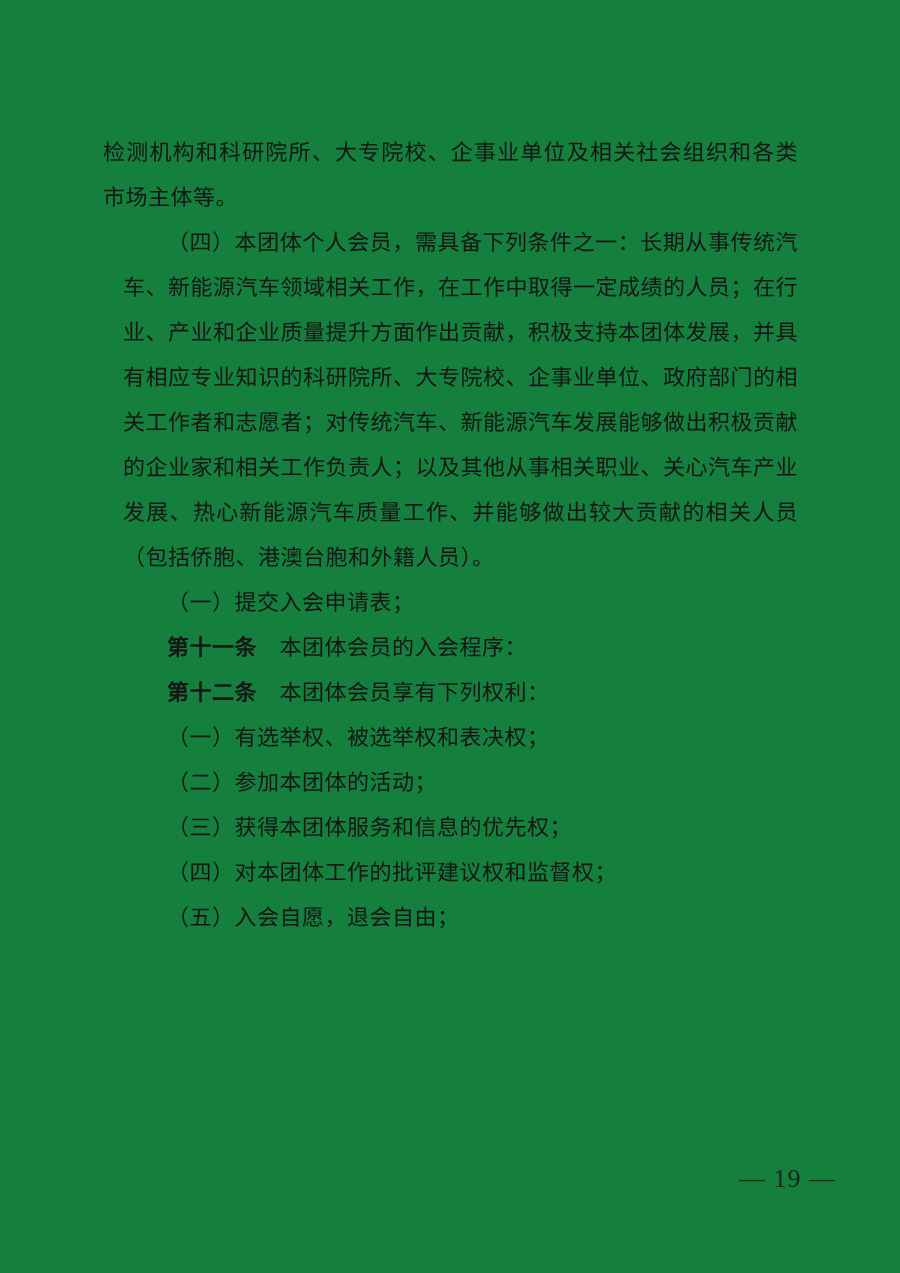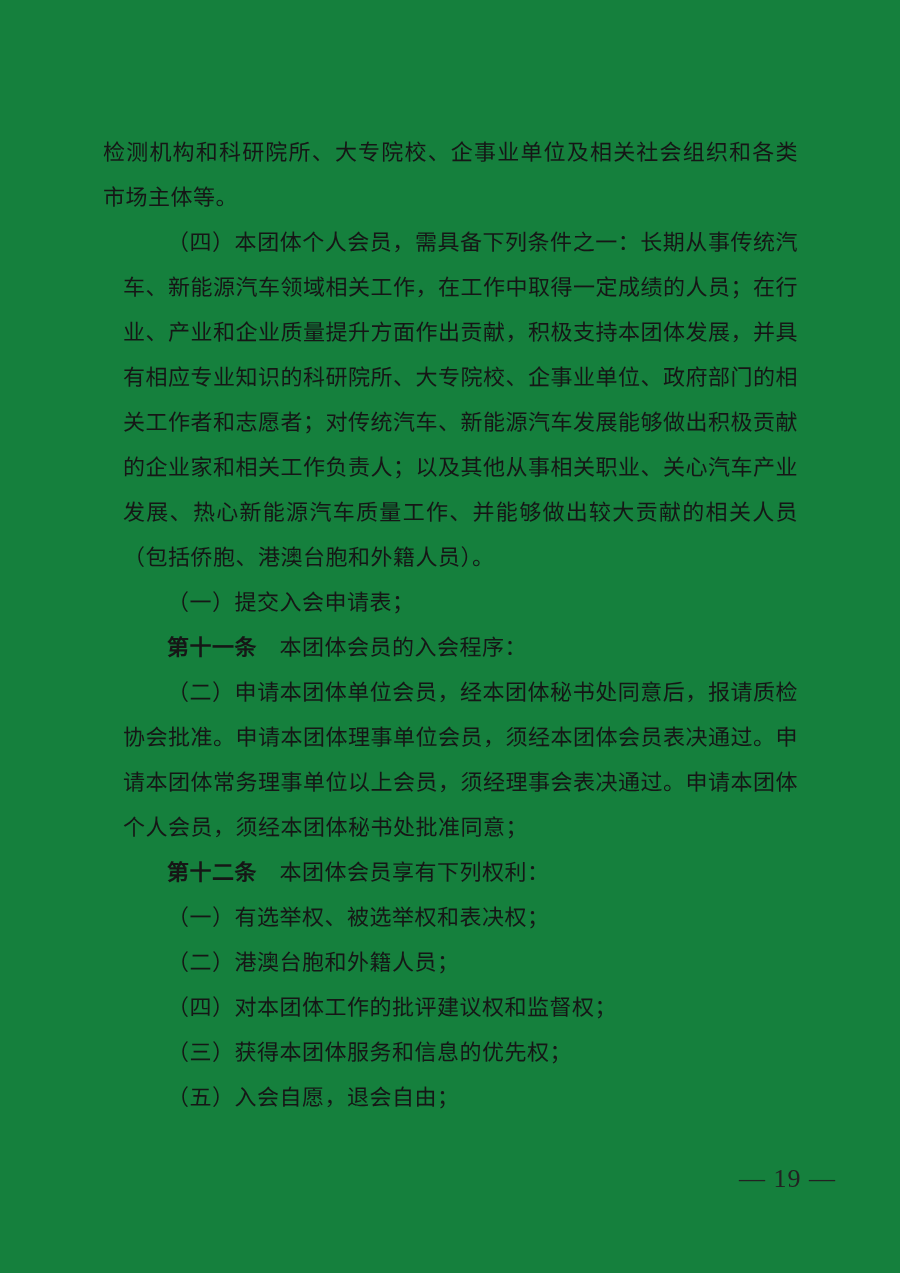--- a/index.html
+++ b/index.html
@@ -59,24 +59,23 @@
 </style>
 </head>
 <body>
 
 <div class="page">
   <div class="text-body" id="doc-body">
       <p class="para"><span class="run">检测机构和科研院所、大专院校、企事业单位及相关社会组织和各类市场主体等。</span></p>
       <p class="para indent"><span class="run">（四）本团体个人会员，需具备下列条件之一：长期从事传统汽车、新能源汽车领域相关工作，在工作中取得一定成绩的人员；在行业、产业和企业质量提升方面作出贡献，积极支持本团体发展，并具有相应专业知识的科研院所、大专院校、企事业单位、政府部门的相关工作者和志愿者；对传统汽车、新能源汽车发展能够做出积极贡献的企业家和相关工作负责人；以及其他从事相关职业、关心汽车产业发展、热心新能源汽车质量工作、并能够做出较大贡献的相关人员（包括侨胞、港澳台胞和外籍人员）。</span></p>
       <p class="para indent"><span class="run">（一）提交入会申请表；</span></p>
       <p class="para indent"><span class="run-bold">第十一条</span><span class="run">　本团体会员的入会程序：</span></p>
-      <p class="para indent"><span class="run">（二）申请本团体单位会员，经本团体秘书处同意后，报请质检协会批准。申请本团体理事单位会员，须经本团体会员表决通过。申请本团体常务理事单位以上会员，须经理事会表决通过。申请本团体个人会员，须经本团体秘书处批准同意；</span></p>
       <p class="para indent"><span class="run-bold">第十二条</span><span class="run">　本团体会员享有下列权利：</span></p>
       <p class="para indent"><span class="run">（一）有选举权、被选举权和表决权；</span></p>
-      <p class="para indent"><span class="run">（二）港澳台胞和外籍人员；</span></p>
+      <p class="para indent"><span class="run">（二）参加本团体的活动；</span></p>
+      <p class="para indent"><span class="run">（三）获得本团体服务和信息的优先权；</span></p>
       <p class="para indent"><span class="run">（四）对本团体工作的批评建议权和监督权；</span></p>
-      <p class="para indent"><span class="run">（三）获得本团体服务和信息的优先权；</span></p>
       <p class="para indent"><span class="run">（五）入会自愿，退会自由；</span></p>
     </div>
   <div class="footer">
     <span>— 19 —</span>
   </div>
 </div>
 
 </body></html>

